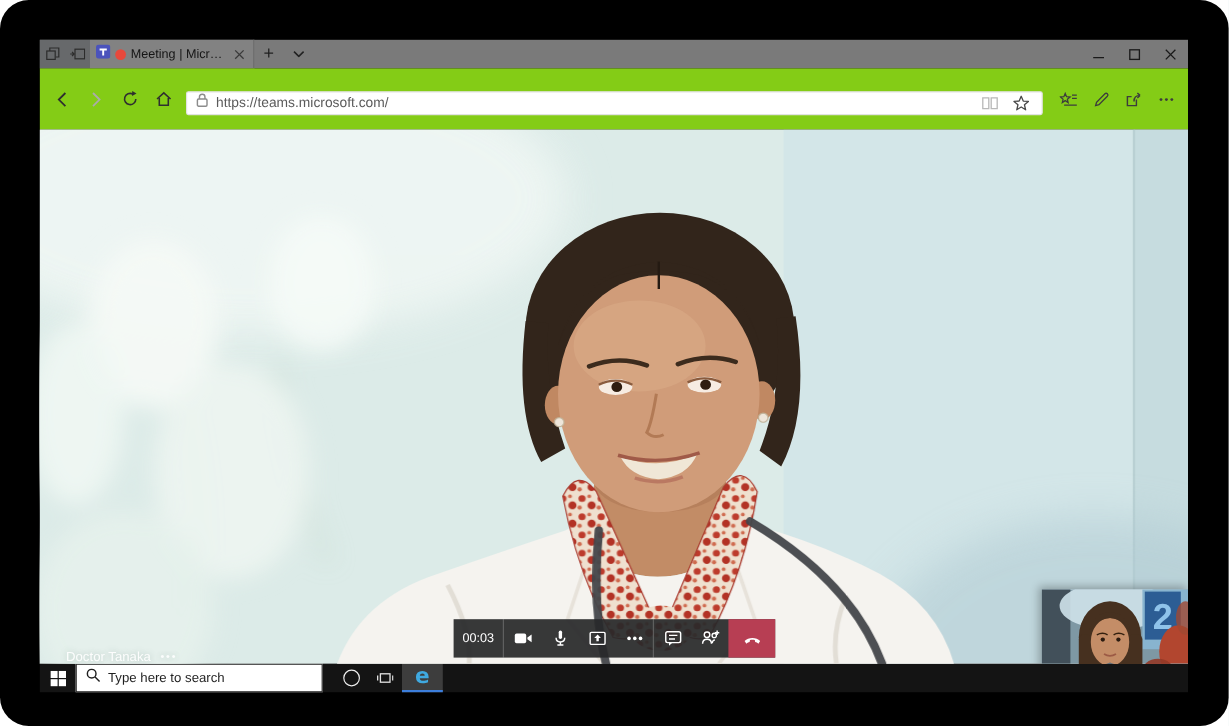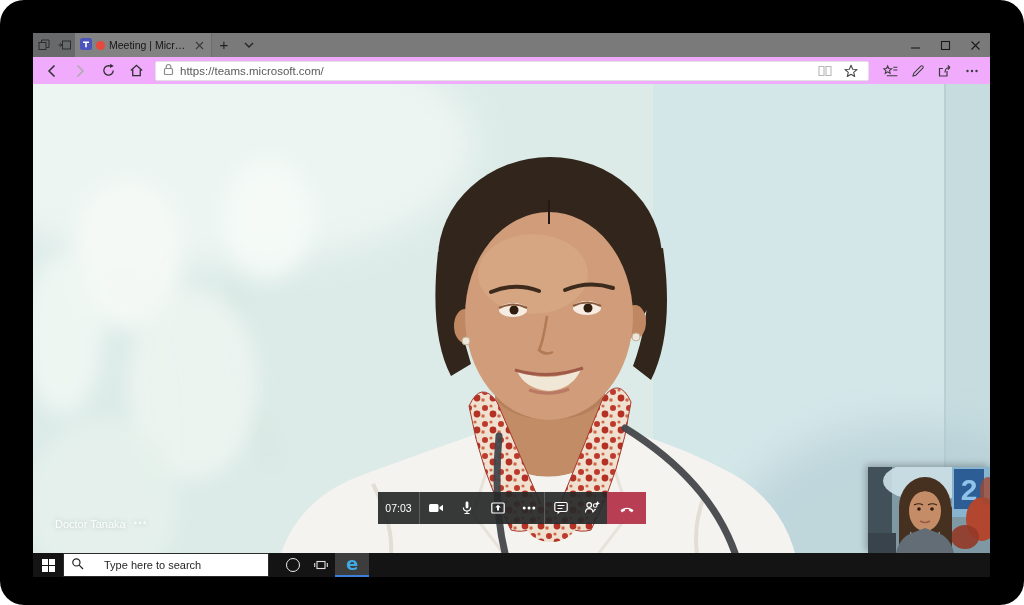--- a/index.html
+++ b/index.html
@@ -26,21 +26,21 @@
   .tab-title { flex:1; font-size:10.5px; color:#151515; white-space:nowrap; overflow:hidden; text-overflow:ellipsis; }
   .icon-btn { background:none; border:none; padding:0; display:flex; align-items:center; justify-content:center; }
   .tab-close { width:14px; height:100%; }
   .newtab { width:24px; font-size:15px; font-weight:400; color:#1f1f1f; background:none; border:none; padding:0 0 2px 0; }
   .tab-chevron { width:26px; }
   .tb-spacer { flex:1; }
   .winctrls { display:flex; align-items:stretch; }
   .wc-btn { width:30px; background:none; border:none; display:flex; align-items:center; justify-content:center; }
 
   
-  .toolbar { height:27px; background:#f0abfc; display:flex; align-items:center; padding:0 5px; flex:none; }
+  .toolbar { height:27px; background:#84cc16; display:flex; align-items:flex-end; padding:12px 5px; flex:none; }
   .nav-btn { width:28px; height:100%; background:none; border:none; display:flex; align-items:center; justify-content:center; }
   .addr {
     flex:1; height:20px; margin:0 8px 0 5px; background:#fff; border:1px solid #e2e2e2; border-radius:2px;
     display:flex; align-items:center; padding:0 7px; gap:6px; min-width:0; box-sizing:border-box;
   }
   .url { font-size:11.5px; color:#5a5a5a; white-space:nowrap; overflow:hidden; }
   .addr-spacer { flex:1; }
   .field-btn { width:20px; height:100%; background:none; border:none; display:flex; align-items:center; justify-content:center; padding:0; }
   .tool-btn { width:27px; height:100%; background:none; border:none; display:flex; align-items:center; justify-content:center; }
 
@@ -63,21 +63,21 @@
   }
   .pip svg { width:100%; height:100%; display:block; }
 
   
   .taskbar { height:24px; background:#141414; display:flex; align-items:stretch; flex:none; }
   .start { width:30px; background:none; border:none; display:flex; align-items:center; justify-content:center; }
   .tbsearch {
     width:206px; background:#fff; border:1px solid #2b2b2b; box-sizing:border-box;
     display:flex; align-items:center; gap:6px; padding:0 7px;
   }
-  .tbsearch input { border:none; outline:none; flex:1; font-size:11px; background:transparent; padding:0; color:#111; min-width:0;margin-left:14px; }
+  .tbsearch input { border:none; outline:none; flex:1; font-size:11px; background:transparent; padding:0; color:#111; min-width:0; }
   .tbsearch input::placeholder { color:#1f1f1f; opacity:1; }
   .tb-btn { width:28px; background:none; border:none; display:flex; align-items:center; justify-content:center; }
   .tb-btn.cortana { margin-left:10px; }
   .cortana-ring { width:12px; height:12px; border:1.6px solid #ececec; border-radius:50%; }
   .tb-edge {
     width:34px; background:#3d3d3d; border:none; border-bottom:2px solid #3c7edb; box-sizing:border-box;
     display:flex; align-items:center; justify-content:center; padding:0;
   }
   .e-glyph { color:#3fa9e0; font-size:18px; font-weight:bold; line-height:1; font-family:"DejaVu Sans", sans-serif; }
   .tb-rest { flex:1; }
@@ -282,21 +282,21 @@
         <path d="M466,352 Q460,420 472,469" stroke="#43464a" stroke-width="7" fill="none" stroke-linecap="round" opacity="0.95"></path>
         <path d="M592,344 Q676,396 702,469" stroke="#43464a" stroke-width="7" fill="none" stroke-linecap="round" opacity="0.95"></path>
       </svg>
 
       <div class="plabel">
         <span>Doctor Tanaka</span>
         <span class="pdots">•••</span>
       </div>
 
       <div class="callbar">
-        <div class="cb-timer">07:03</div>
+        <div class="cb-timer">00:03</div>
         <div class="cb-sep"></div>
         <button class="cb-btn">
           <svg width="16" height="16" viewBox="0 0 16 16">
               <rect x="1" y="4" width="9.5" height="8" rx="1.5" fill="#fff"></rect>
               <path d="M11.5,7.2 L15,4.8 V11.2 L11.5,8.8 Z" fill="#fff"></path>
             </svg>
         </button>
         <button class="cb-btn">
           <svg width="16" height="16" viewBox="0 0 16 16">
               <rect x="6.6" y="1.5" width="2.8" height="7" rx="1.4" fill="#fff"></rect>

